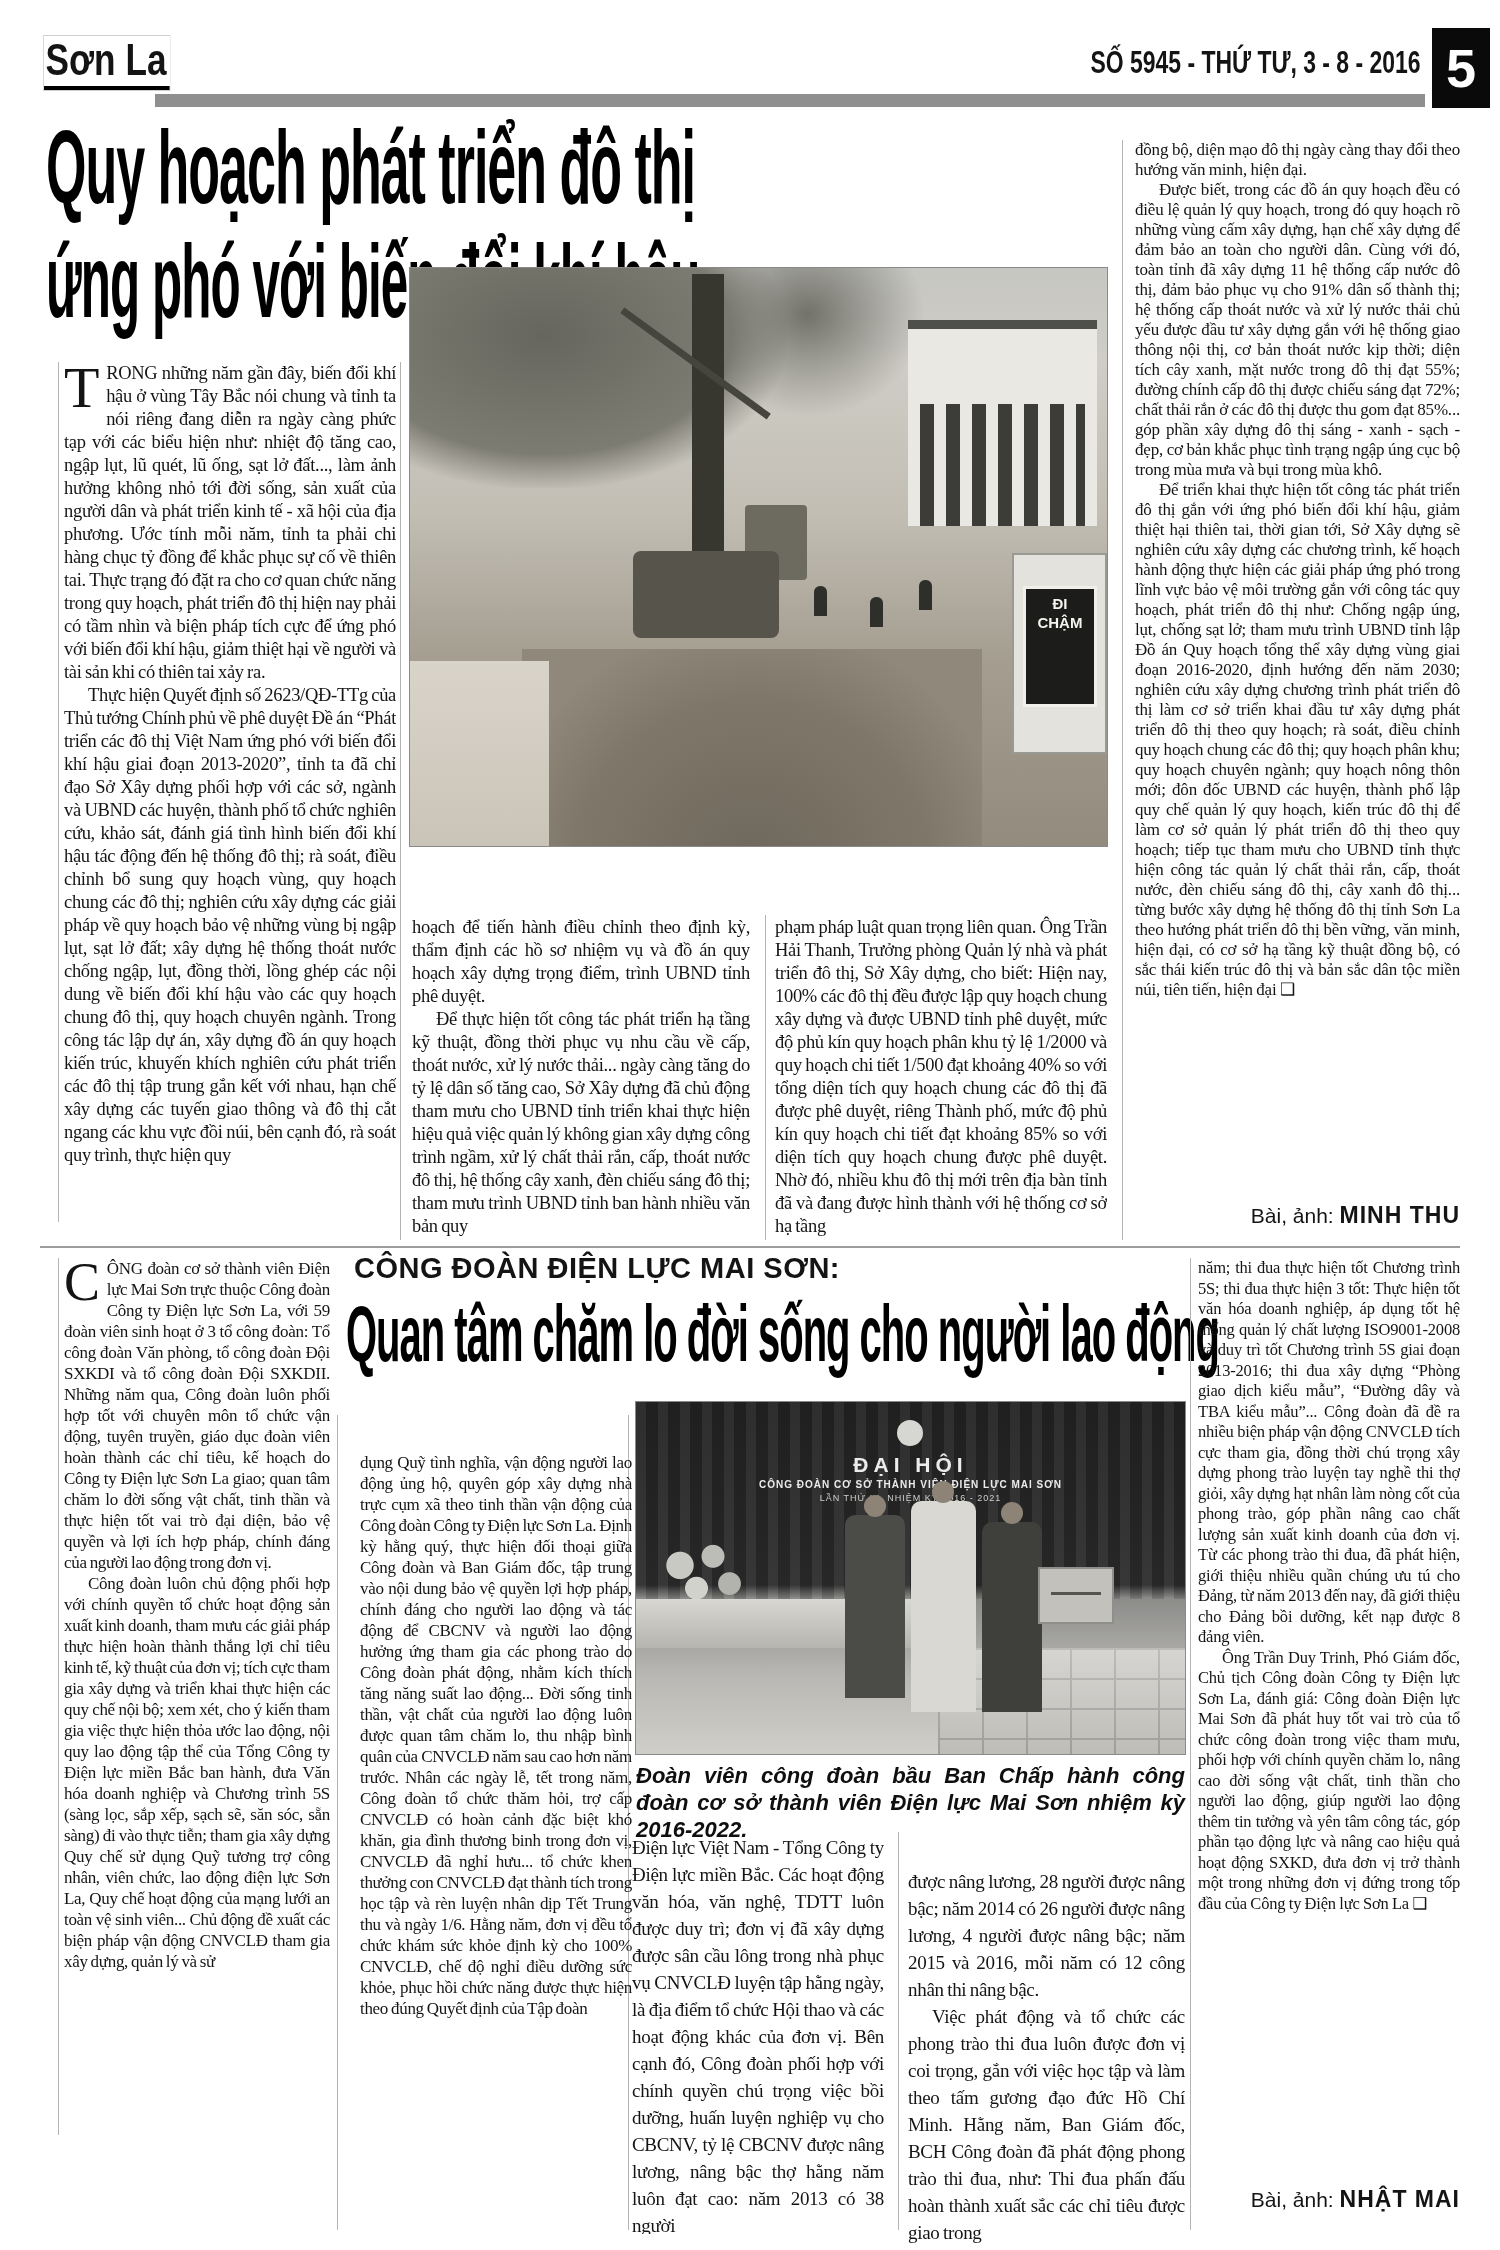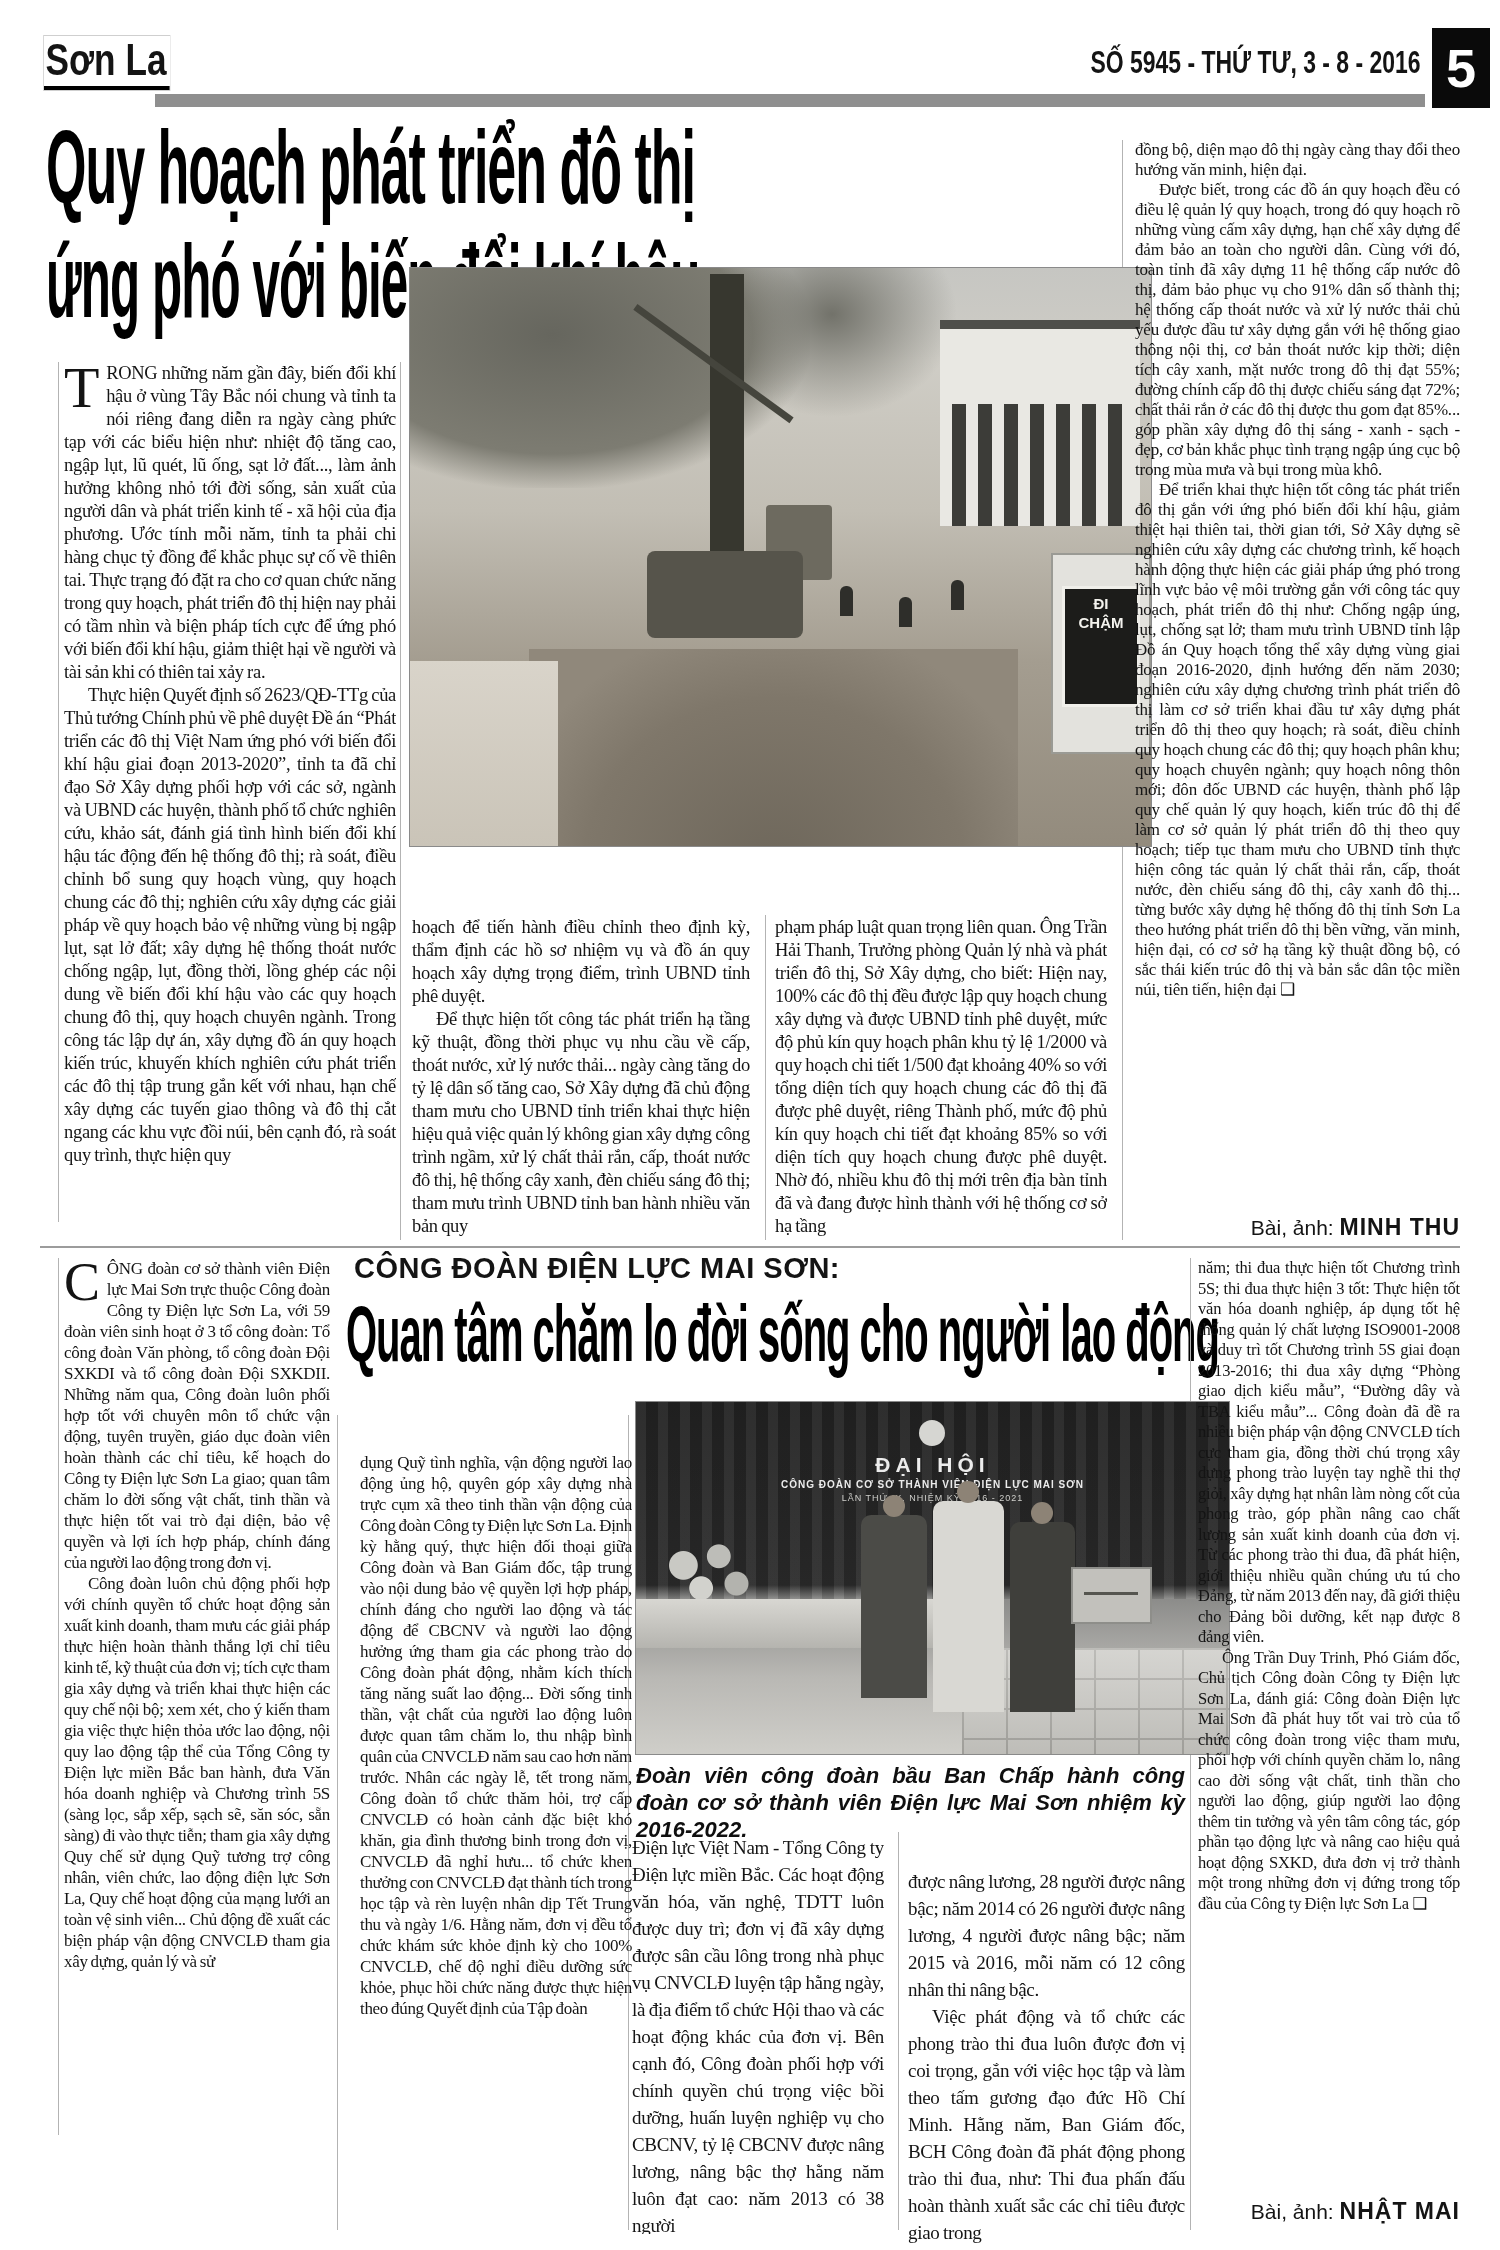--- a/index.html
+++ b/index.html
@@ -30,24 +30,24 @@
   .f-d{font-size:19px;line-height:27px;letter-spacing:-.3px;word-spacing:-1px;}
   .f-e{font-size:16.5px;line-height:20.5px;letter-spacing:-.2px;word-spacing:-.5px;}
   .ind{text-indent:24px;}
   .dropcap{float:left;font:400 58px/47px "Liberation Serif",serif;padding:2px 7px 0 0;}
   .dropcap.c2{font-size:54px;line-height:44px;}
   
   .vrule{position:absolute;width:1px;background:#b3b3b3;}
   .hrule{position:absolute;height:2px;background:#9c9c9c;}
   
   .caption{position:absolute;font:italic 700 22px/27px "Liberation Sans",sans-serif;text-align:justify;color:#0f0f0f;}
-  .byline{position:absolute;font:21px/26px "Liberation Sans",sans-serif;text-align:right;margin-top:12px;}
+  .byline{position:absolute;font:21px/26px "Liberation Sans",sans-serif;text-align:right;}
   .byline b{font-size:23px;letter-spacing:1px;}
   
-  .photo{position:absolute;overflow:hidden;box-shadow:0 0 0 1px #8a8a8a;padding-left:44px;}
+  .photo{position:absolute;overflow:hidden;box-shadow:0 0 0 1px #8a8a8a;}
   .ph1{background:linear-gradient(#c6c6c2 0%,#cfcdc6 16%,#c2beb4 42%,#a49d90 68%,#938b7d 100%);}
   .p1trees{position:absolute;left:-4%;top:-6%;width:58%;height:44%;
            background:radial-gradient(ellipse at 40% 40%,#66665e 0%,#7d7c72 55%,rgba(125,124,114,0) 72%);}
   .p1trees2{position:absolute;left:40%;top:-4%;width:34%;height:30%;
            background:radial-gradient(ellipse at 50% 40%,#72726a 0%,rgba(114,114,106,0) 70%);}
   .p1house{position:absolute;right:1.5%;top:9%;width:27%;height:34%;background:#e9e8e3;
            border-top:9px solid #4e4e4a;}
   .p1house .doors{position:absolute;left:6%;bottom:0;width:88%;height:62%;
            background:repeating-linear-gradient(90deg,#3c3c38 0 14px,#e9e8e3 14px 26px);}
   .p1mast{position:absolute;left:40.5%;top:1%;width:4.6%;height:62%;background:#37372f;}

